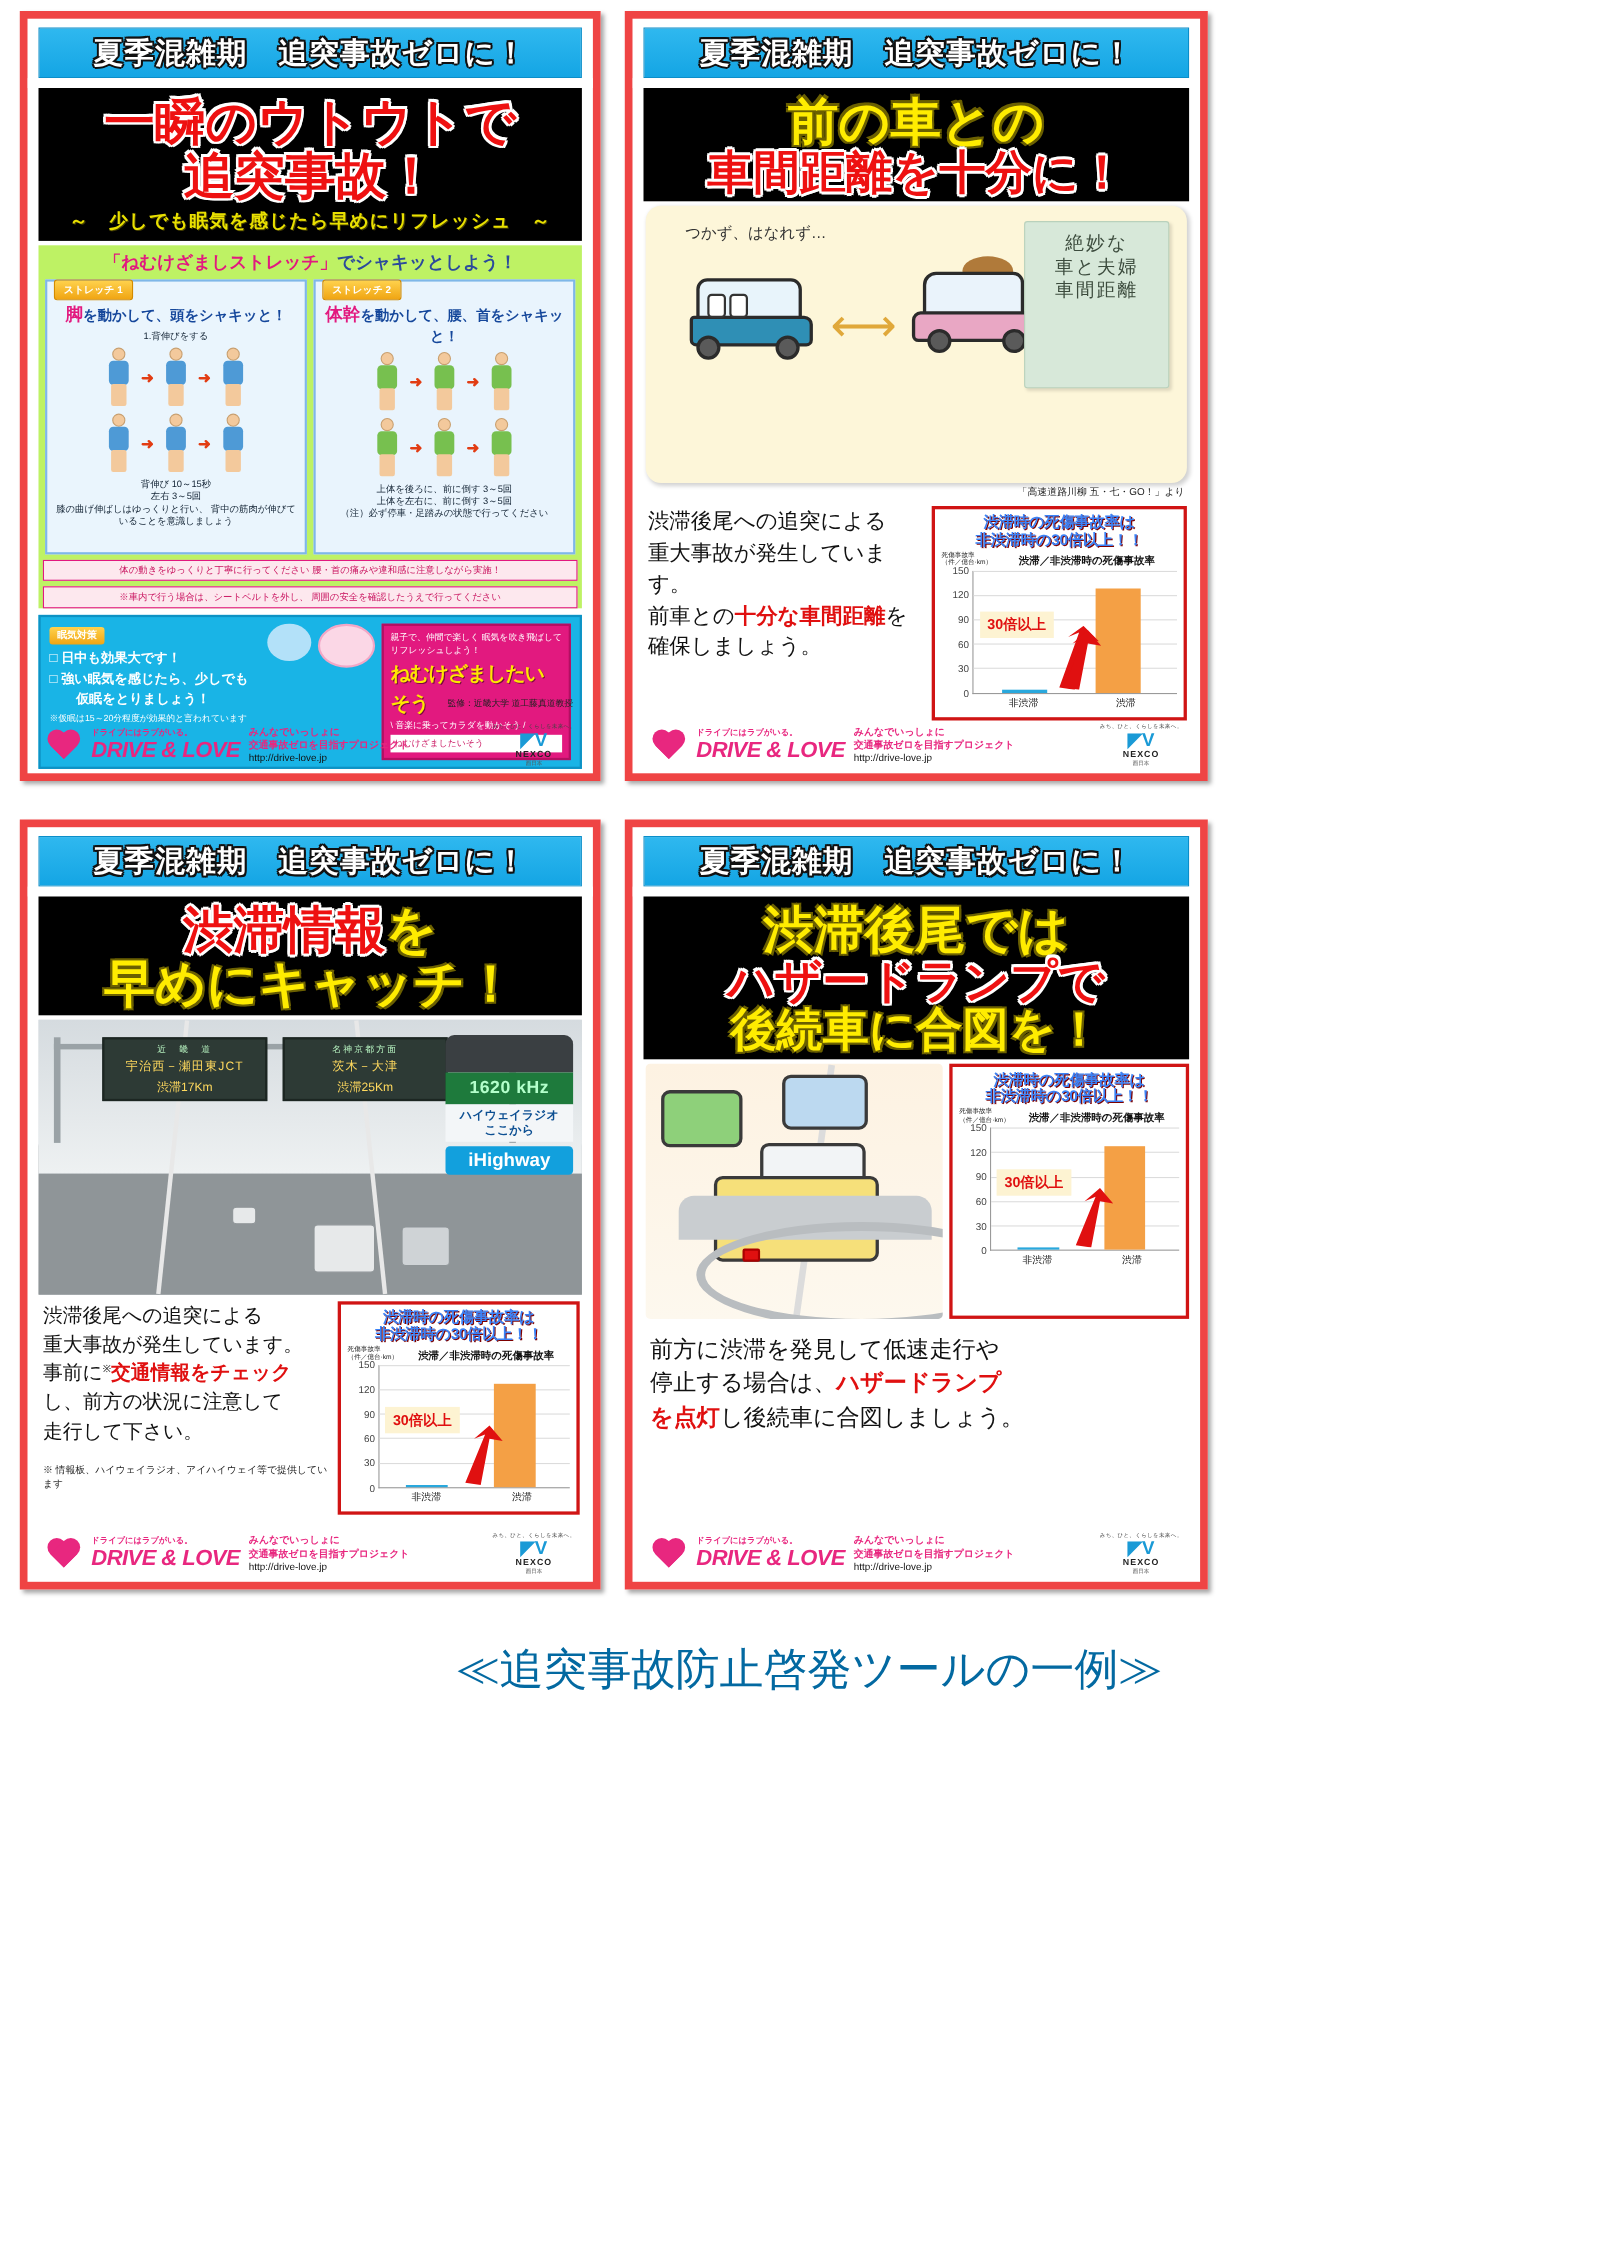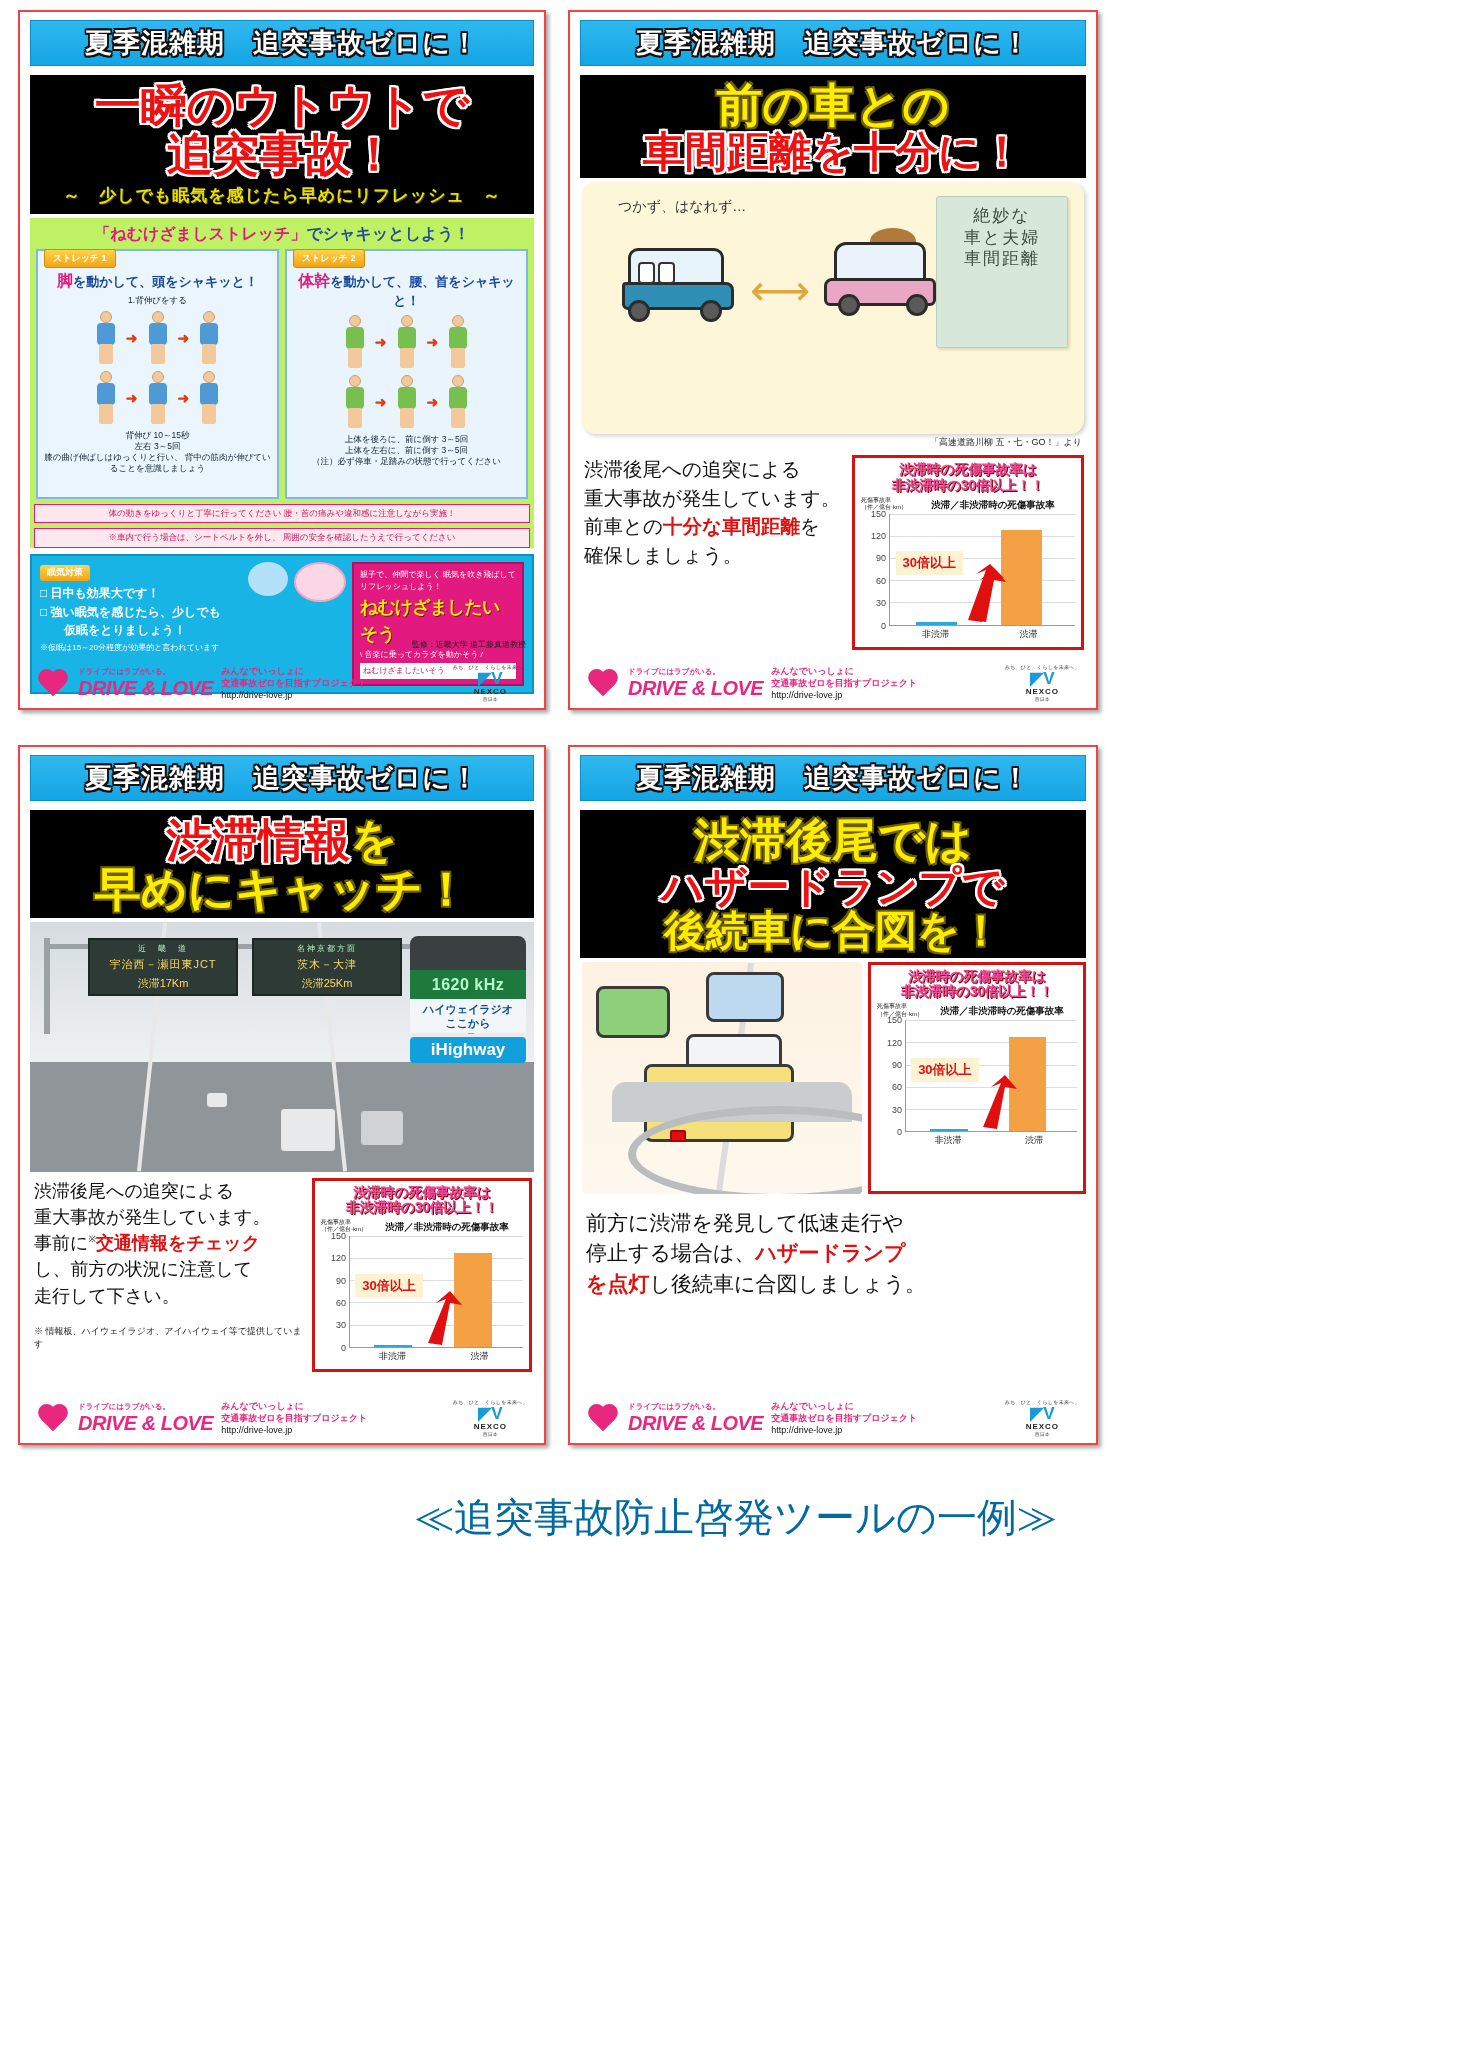--- a/index.html
+++ b/index.html
@@ -10,21 +10,21 @@
     position:relative;
     overflow:hidden;
   }
   .grid {
     position:absolute; left:0; top:0;
     width:1471px; height:1480px;
   }
   .poster {
     position:absolute;
     background:#ffffff;
-    border:2px solid #ef4444;
+    border:7px solid #ef4444;
     box-shadow:3px 3px 4px rgba(0,0,0,0.35);
     overflow:hidden;
   }
   .p1 { left:18px;  top:10px;  width:528px; height:700px; }
   .p2 { left:568px; top:10px;  width:530px; height:700px; }
   .p3 { left:18px;  top:745px; width:528px; height:700px; }
   .p4 { left:568px; top:745px; width:530px; height:700px; }
 
   
   .banner {
@@ -185,21 +185,21 @@
     box-shadow:2px 2px 3px rgba(0,0,0,.12);
   }
   .memo .col { display:inline-block; vertical-align:top; line-height:1.25;}
   .src { text-align:right; font-size:9px; color:#222; margin:2px 14px 0 0; }
 
   
   .statbox {
     border:3px solid #d01414; background:#fff; padding:4px 6px 6px;
   }
   .stat-title {
-    text-align:center; font-size:14px; font-weight:bold; color:#ec4899;
+    text-align:center; font-size:14px; font-weight:bold; color:#3b82f6;
     line-height:1.12; text-shadow:1px 1px 0 #7d0000; letter-spacing:-0.3px;
   }
   .chart-head { display:flex; align-items:flex-end; gap:4px; margin-top:3px;}
   .yunit { font-size:6px; color:#222; line-height:1.25; white-space:nowrap;}
   .chart-sub { flex:1; text-align:center; font-size:9.5px; font-weight:bold; color:#111;}
   .plot { position:relative; height:112px; margin-top:2px; display:flex;}
   .yaxis { width:28px; position:relative;}
   .ytick { position:absolute; right:3px; font-size:9px; color:#444; transform:translateY(-50%); }
   .plotarea { flex:1; position:relative; border-left:1px solid #9a9a9a; border-bottom:1px solid #9a9a9a;}
   .gl { position:absolute; left:0; right:0; height:1px; background:#dcdcdc;}

